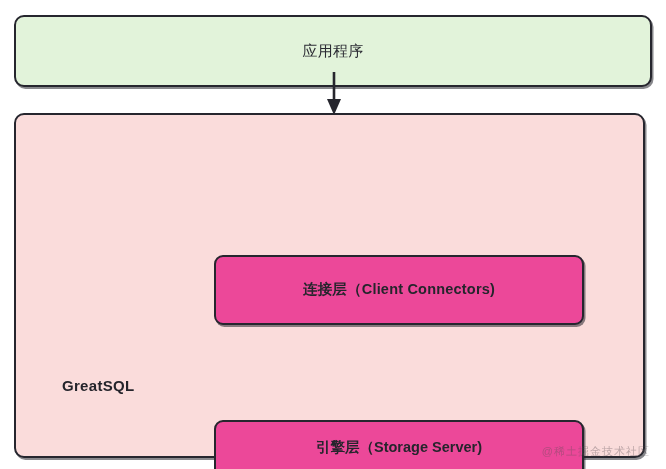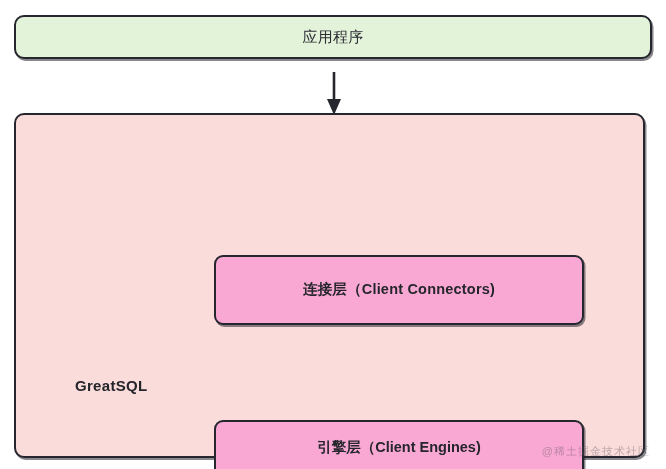--- a/index.html
+++ b/index.html
@@ -39,21 +39,21 @@
     letter-spacing: 0.2px;
     line-height: 1.2;
     white-space: nowrap;
   }
 
   
   .app-box {
     left: 14px;
     top: 15px;
     width: 638px;
-    height: 44px;
+    height: 72px;
     background: #e2f3da;
     border-radius: 10px;
   }
   .app-box .box-label {
     font-size: 15px;
     font-weight: normal;
     color: #2b2b33;
   }
 
   
@@ -78,26 +78,25 @@
 
   .greatsql-title {
     position: absolute;
     left: 46px;
     top: 262px;
     font-size: 15px;
     font-weight: bold;
     color: #24242b;
     letter-spacing: 0.3px;
     white-space: nowrap;
-    margin-left: 13px;
   }
 
   
   .layer-box {
-    background: #f9a8d4;
+    background: #ec4899;
     left: 198px;
     width: 370px;
   }
   .layer-box .box-label {
     font-size: 14.5px;
     color: #25252c;
   }
 
   .connector-box { top: 140px;  height: 70px; }
   .service-box   { top: 222px;  height: 70px; }
@@ -150,21 +149,21 @@
   <div class="box greatsql-box">
 
     <span class="greatsql-title">GreatSQL</span>
 
     <div class="box layer-box connector-box">
       <span class="box-label">连接层（Client Connectors)</span>
     </div>
 
 
     <div class="box layer-box engine-box">
-      <span class="engine-title">引擎层（Client Engines)</span>
+      <span class="engine-title">引擎层（Storage Server)</span>
 
     </div>
 
   </div>
 
   <div class="watermark">@稀土掘金技术社区</div>
 
 </div>
 
 </body></html>

